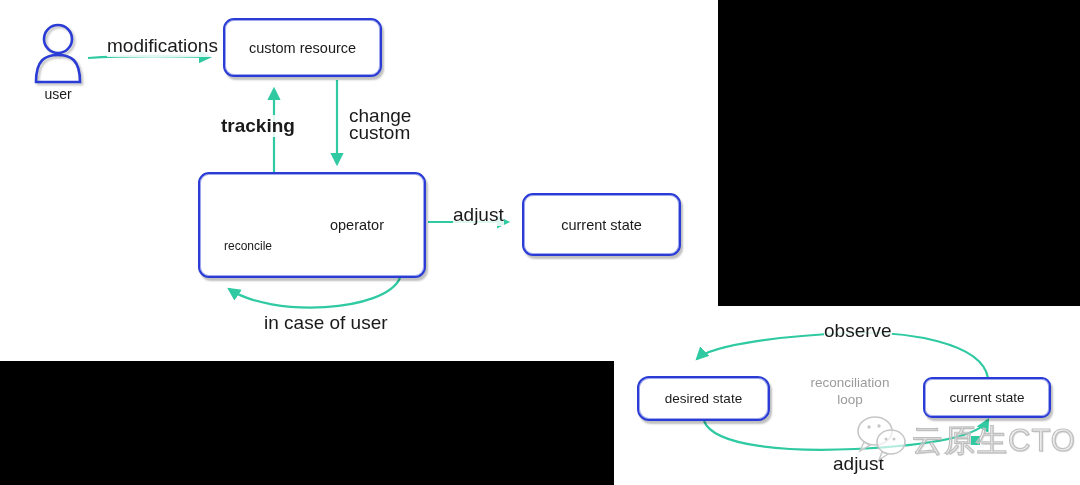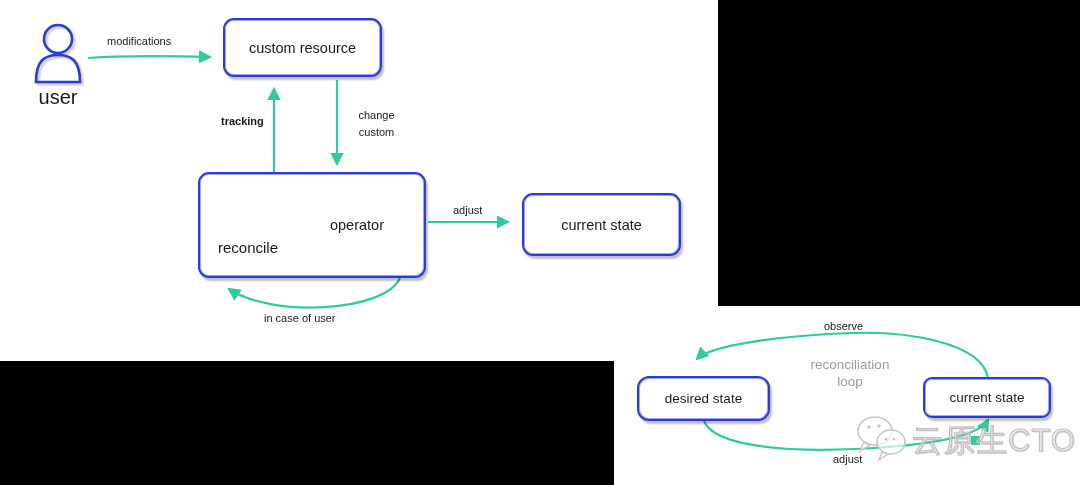--- a/index.html
+++ b/index.html
@@ -20,43 +20,43 @@
     border:2.6px solid #2a3cd5;
     border-radius:11px;
     background:#ffffff;
     box-shadow:2px 3px 2px rgba(0,0,0,0.25), inset 0 0 0 1px rgba(42,60,213,0.45);
     display:flex;align-items:center;justify-content:center;
     font-size:14.5px;
     z-index:2;
   }
   .edge-label{
     position:absolute;
-    font-size:11px;
+    font-size:19px;
     background:rgba(255,255,255,0.85);
     white-space:nowrap;
     z-index:3;
     text-align:center;
   }
   .edge-label.wrap{white-space:normal;}
   .center-label{
     position:absolute;
     font-size:13.5px;
     color:#9b9b9b;
     text-align:center;
     line-height:17px;
     z-index:1;
   }
   .redaction{position:absolute;background:#000000;z-index:10;}
   .reconcile-label{
     position:absolute;left:210px;top:239px;width:76px;
-    text-align:center;font-size:15px;z-index:3;
+    text-align:center;font-size:12px;z-index:3;
   }
   .user-label{
     position:absolute;left:30px;top:86px;width:56px;
-    text-align:center;font-size:20px;z-index:3;
+    text-align:center;font-size:14px;z-index:3;
   }
   #watermark{
     position:absolute;left:852px;top:414px;width:210px;height:55px;z-index:5;
   }
   #wm-text{
     position:absolute;left:60px;top:6px;
     font-size:31px;font-weight:normal;letter-spacing:1px;
     color:rgba(250,250,250,0.35);
     -webkit-text-stroke:1.2px #bfbfbf;
     text-shadow:1px 1px 1px rgba(140,140,140,0.35);
@@ -128,21 +128,21 @@
   <div class="edge-label" style="left:264px;top:312px;">in case of user</div>
 
   <div class="node-box" style="left:637px;top:376px;width:133px;height:45px;font-size:13.5px;border-radius:12px;">
     <span>desired state</span>
   </div>
   <div class="node-box" style="left:923px;top:377px;width:128px;height:41px;font-size:13.5px;border-radius:9px;">
     <span>current state</span>
   </div>
 
   <div class="edge-label" style="left:824px;top:320px;">observe</div>
-  <div class="center-label" style="left:800px;top:356px;width:100px;">reconciliation loop</div>
+  <div class="center-label" style="left:800px;top:374px;width:100px;">reconciliation loop</div>
   <div class="edge-label" style="left:833px;top:453px;">adjust</div>
 
   <div id="watermark">
     <svg width="62" height="55" viewBox="0 0 62 55">
       <g stroke="#c6c6c6" stroke-width="1.6" fill="rgba(255,255,255,0.65)">
         <ellipse cx="23" cy="17" rx="17" ry="14"></ellipse>
         <path d="M 12,28 L 8,37 L 18,31 Z" stroke-width="1.4"></path>
         <ellipse cx="39" cy="28" rx="14" ry="12"></ellipse>
         <path d="M 30,38 L 27,46 L 36,40 Z" stroke-width="1.4"></path>
       </g>

